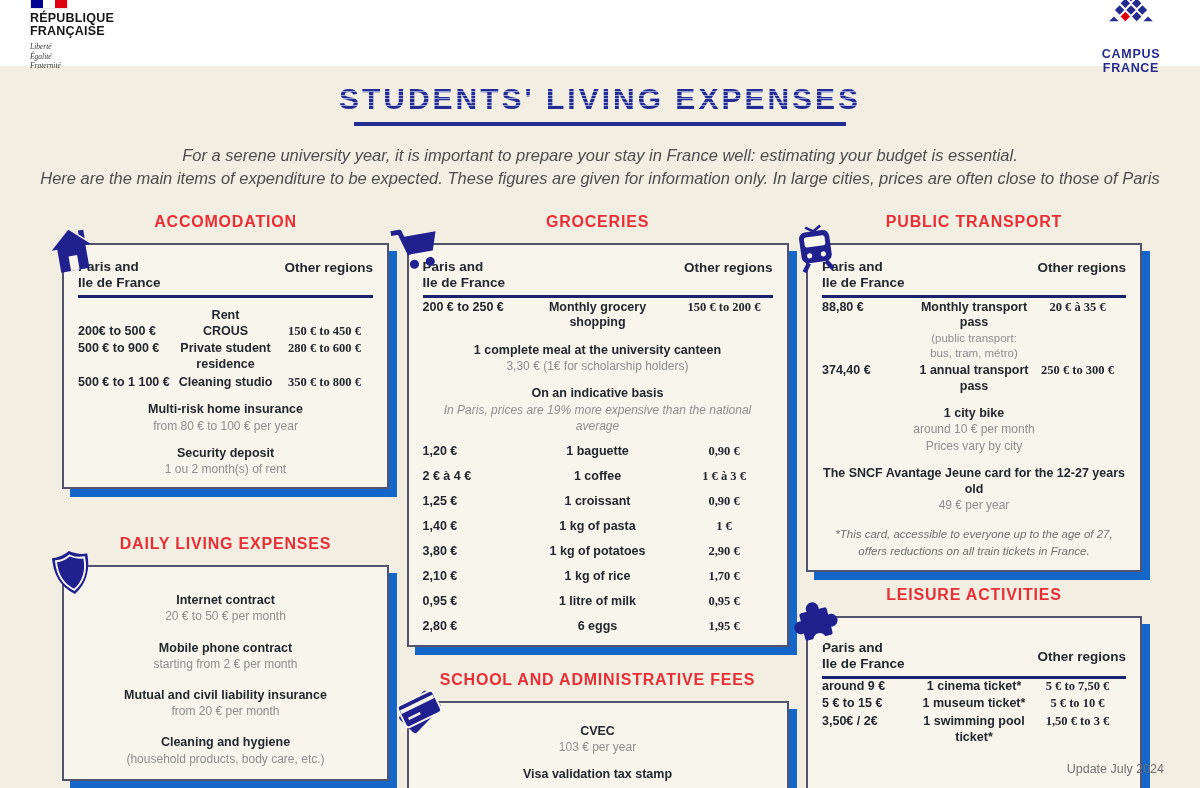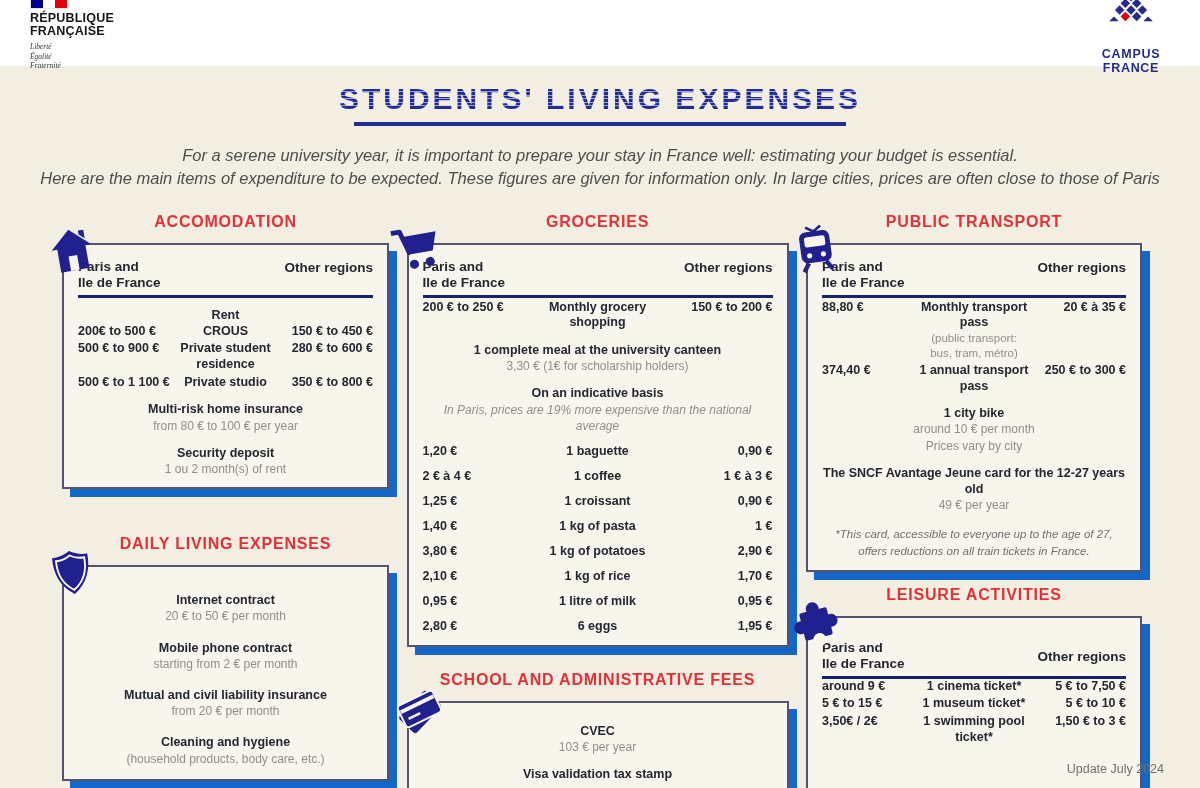--- a/index.html
+++ b/index.html
@@ -56,21 +56,21 @@
   
   .chead{display:flex;justify-content:space-between;align-items:flex-start;padding-top:4px;}
   .chl{width:180px;font-weight:700;font-size:13.5px;color:#23272f;line-height:1.22;}
   .chr{font-weight:700;font-size:13.5px;color:#23272f;padding-top:1px;}
   .rule{height:3px;background:#15246d;margin-top:3px;}
   .section-label{text-align:center;font-weight:700;font-size:12.5px;margin-top:10px;color:#23272f;}
   .row{display:grid;grid-template-columns:97px 1fr 97px;align-items:start;margin-top:2px;font-size:12.5px;color:#23272f;}
   .tight .row{margin-top:9.5px;}
   .row .cl{font-weight:700;text-align:left;}
   .row .cc{font-weight:700;text-align:center;line-height:1.25;}
-  .row .cr{font-weight:700;text-align:right;}
+  .row .cr{font-weight:700;text-align:center;font-family:Liberation Serif, serif;}
   .sub{display:block;font-weight:400;color:#8e8e8e;font-size:11.5px;line-height:1.3;}
   .note{text-align:center;margin-top:11px;}
   .note .nt{font-weight:700;font-size:12.5px;color:#23272f;line-height:1.3;}
   .note .ns{display:block;color:#8e8e8e;font-size:12px;line-height:1.35;}
   .note .ns.it{font-style:italic;}
   .daily-list .note{margin-top:15px;}
   .sch-list .note{margin-top:10px;}
   .footnote{font-style:italic;color:#6f6f6f;font-size:11.5px;text-align:center;margin:13px auto 0;line-height:1.45;max-width:93%;}
   .update{position:absolute;right:36px;bottom:12px;color:#707070;font-size:12.5px;}
 </style>
@@ -152,21 +152,21 @@
           <span class="cc">CROUS</span>
           <span class="cr">150 € to 450 €</span>
         </div>
         <div class="row">
           <span class="cl">500 € to 900 €</span>
           <span class="cc">Private student residence</span>
           <span class="cr">280 € to 600 €</span>
         </div>
         <div class="row">
           <span class="cl">500 € to 1 100 €</span>
-          <span class="cc">Private studio</span>
+          <span class="cc">Cleaning studio</span>
           <span class="cr">350 € to 800 €</span>
         </div>
         <div class="note">
           <div class="nt">Multi-risk home insurance</div>
           <span class="ns">from 80 € to 100 € per year</span>
         </div>
         <div class="note">
           <div class="nt">Security deposit</div>
           <span class="ns">1 ou 2 month(s) of rent</span>
         </div>

